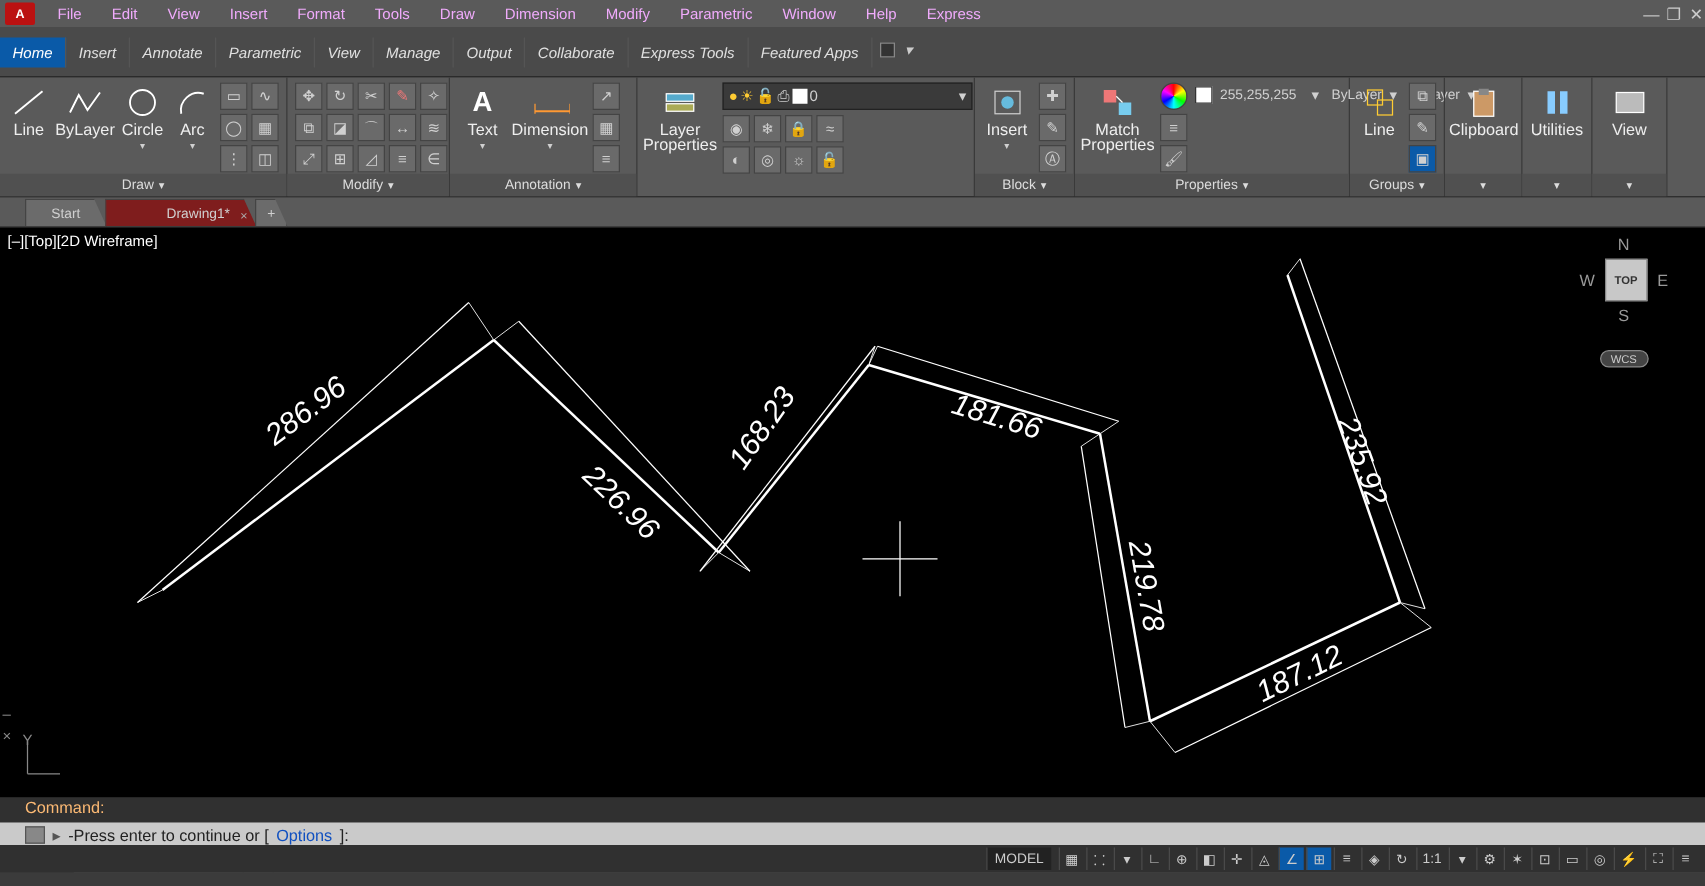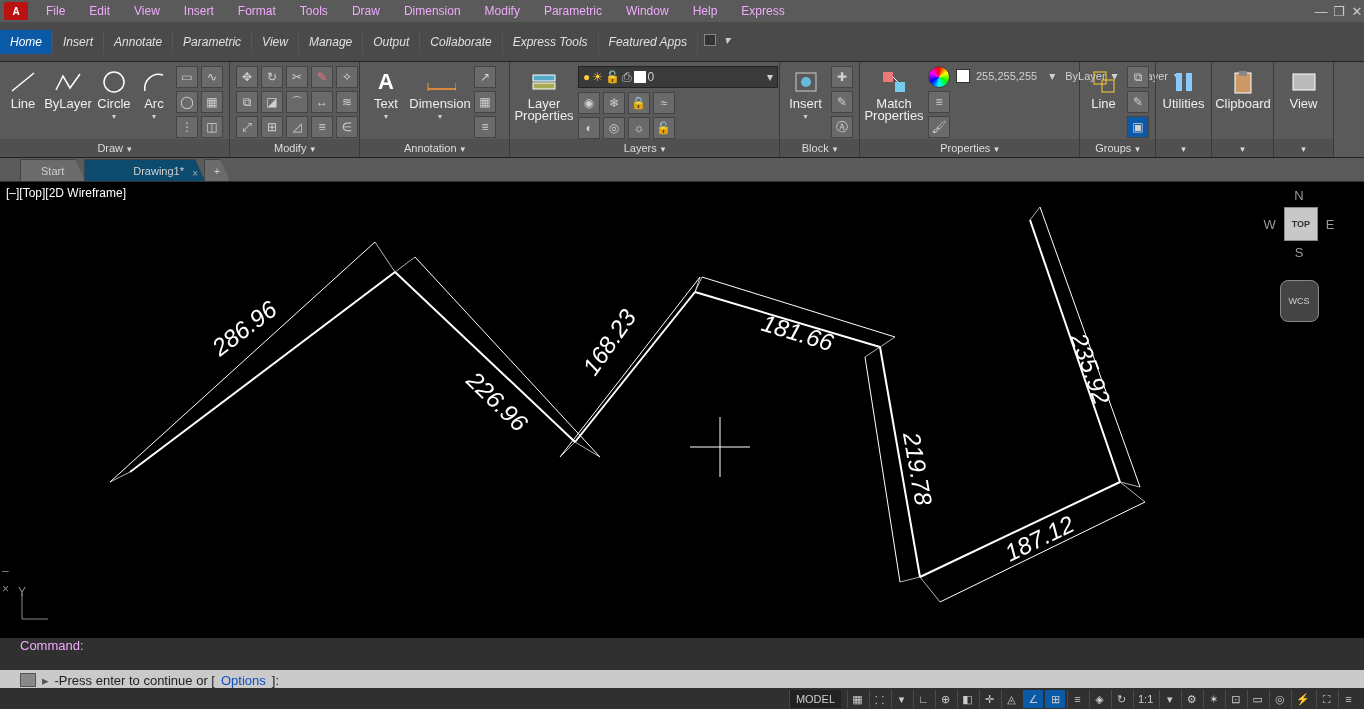--- a/index.html
+++ b/index.html
@@ -35,38 +35,38 @@
 .layer-row .sw{width:12px;height:12px;}
 .layergrid{display:grid;grid-template-columns:repeat(4,22px);grid-auto-rows:22px;gap:3px;margin-top:4px;}
 .prop-row{display:flex;align-items:center;gap:6px;height:20px;}
 .prop-line{flex:1;height:1px;background:#ccc;}
 .swatch{width:14px;height:14px;background:#fff;border:1px solid #333;}
 .propcol{display:flex;flex-direction:row;gap:4px;width:120px;}
 
 
 .filetabs { height: 24px; background: #5a5a5a; display: flex; align-items: flex-end; padding-left: 20px; gap:0; border-bottom:1px solid #333;}
 .ftab { height:22px; padding:0 20px; line-height:22px; background:#6b6b6b; border:1px solid #444; border-bottom:none; margin-right:-1px; font-size:11px; position:relative; clip-path: polygon(0 0, calc(100% - 10px) 0, 100% 100%, 0 100%);}
-.ftab.active{ background:#0c4a6e;padding-left:48px;}
+.ftab.active{ background:#7f1d1d;padding-left:48px;}
 .ftab .close{position:absolute;right:6px;top:3px;font-size:10px;color:#aaa;}
 .ftab.add{width:26px;padding:0;text-align:center;}
 
 
 .canvas-wrap { position: relative; height: 456px; background:#000; }
 .viewlabel { position:absolute; top:4px; left:6px; font-size:12px; color:#fff; font-family: "Segoe UI", sans-serif; }
 svg.drawing { position:absolute; inset:0; width:100%; height:100%; }
 .dimtext { fill:#fff; font-size:24px; font-family: Arial, sans-serif; font-style: italic;}
 .viewcube { position:absolute; top:6px; right:20px; width:90px; height:130px; display:flex; flex-direction:column; align-items:center; color:#999;}
 .viewcube .cube{width:34px;height:34px;background:#c8c8c8;border:1px solid #888;display:flex;align-items:center;justify-content:center;color:#333;font-size:9px;font-weight:bold;margin:4px 0;}
 .viewcube .dir{font-size:13px;}
-.wcs{background:#444;border:1px solid #888;border-radius:8px;padding:15px 8px;font-size:9px;color:#ccc;margin-top:20px;}
+.wcs{background:#444;border:1px solid #888;border-radius:8px;padding:1px 8px;font-size:9px;color:#ccc;margin-top:20px;}
 .ucs { position:absolute; bottom:8px; left:14px; color:#888; font-size:12px;}
 .ctrlcol{position:absolute;left:2px;bottom:42px;display:flex;flex-direction:column;gap:4px;font-size:12px;color:#888;}
 
 
-.cmdhist { height:32px; background:#303030; color:#f0abfc; font-family: Consolas, monospace; font-size:13px; padding:0 20px; line-height:16px;}
+.cmdhist { height:20px; background:#303030; color:#fdba74; font-family: Consolas, monospace; font-size:13px; padding:0 20px; line-height:16px;}
 .cmdline { height:20px; background:#cacaca; color:#222; font-family: Consolas, monospace; font-size:13px; display:flex; align-items:center; padding-left:20px; gap:6px;}
 .cmdline .ic{width:16px;height:14px;background:#888;border:1px solid #555;}
 .cmdline .opt{color:#1050c0;}
 .cmdline .caret{color:#555;}
 
 
 .layouttabs{height:20px;background:#5a5a5a;display:flex;align-items:center;font-size:11px;}
 .ltab{padding:0 14px;line-height:20px;border-right:1px solid #444;color:#ddd;}
 .ltab.active{background:#333;color:#fff;}
 .layouttabs .plus{padding:0 8px;}
@@ -255,24 +255,20 @@
           <div class="sq">❄</div>
           <div class="sq">🔒</div>
           <div class="sq">≈</div>
           <div class="sq">◐</div>
           <div class="sq">◎</div>
           <div class="sq">☼</div>
           <div class="sq">🔓</div>
         </div>
       </div>
     </div>
-    <div class="panel-label">
-        <span>Layers</span>
-        <span class="darr"></span>
-      </div>
   </div>
 
   <div class="panel" style="width:80px">
     <div class="panel-body">
       <div class="bigbtn" style="width:44px">
         <div class="ic">
             <svg width="28" height="26">
               <rect x="4" y="4" width="20" height="18" fill="none" stroke="#ccc"></rect>
               <circle cx="14" cy="13" r="5" fill="#6bd"></circle>
             </svg>
@@ -351,47 +347,47 @@
         <div class="sq">✎</div>
         <div class="sq" style="background:#0a5aa8">▣</div>
       </div>
     </div>
     <div class="panel-label">
         <span>Groups</span>
         <span class="darr"></span>
       </div>
   </div>
 
+  <div class="panel" style="width:62px">
+    <div class="panel-body">
+        <div class="bigbtn" style="width:50px">
+      <div class="ic">
+            <svg width="24" height="26">
+              <rect x="4" y="4" width="16" height="20" fill="#c96" stroke="#fff"></rect>
+              <rect x="8" y="2" width="8" height="5" fill="#888"></rect>
+            </svg>
+          </div>
+      <div class="lab">Clipboard</div>
+    </div>
+      </div>
+    <div class="panel-label">
+        <span class="darr"></span>
+      </div>
+  </div>
+
   <div class="panel" style="width:56px">
     <div class="panel-body">
         <div class="bigbtn" style="width:44px">
       <div class="ic">
             <svg width="24" height="26">
               <rect x="4" y="4" width="6" height="18" fill="#8cf"></rect>
               <rect x="14" y="4" width="6" height="18" fill="#8cf"></rect>
             </svg>
           </div>
       <div class="lab">Utilities</div>
-    </div>
-      </div>
-    <div class="panel-label">
-        <span class="darr"></span>
-      </div>
-  </div>
-
-  <div class="panel" style="width:62px">
-    <div class="panel-body">
-        <div class="bigbtn" style="width:50px">
-      <div class="ic">
-            <svg width="24" height="26">
-              <rect x="4" y="4" width="16" height="20" fill="#c96" stroke="#fff"></rect>
-              <rect x="8" y="2" width="8" height="5" fill="#888"></rect>
-            </svg>
-          </div>
-      <div class="lab">Clipboard</div>
     </div>
       </div>
     <div class="panel-label">
         <span class="darr"></span>
       </div>
   </div>
 
   <div class="panel" style="width:60px">
     <div class="panel-body">
         <div class="bigbtn" style="width:48px">

